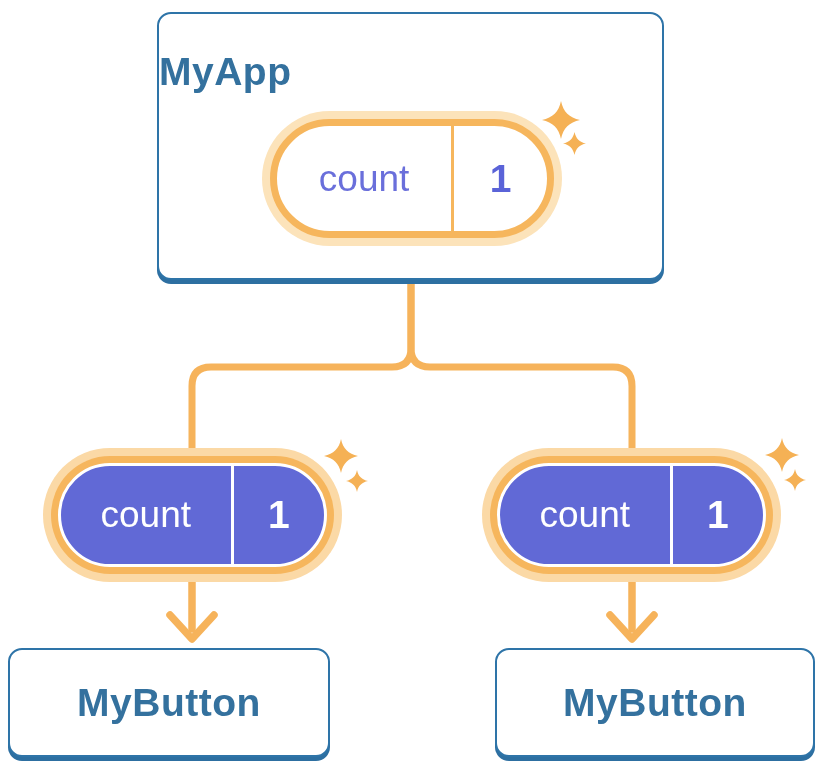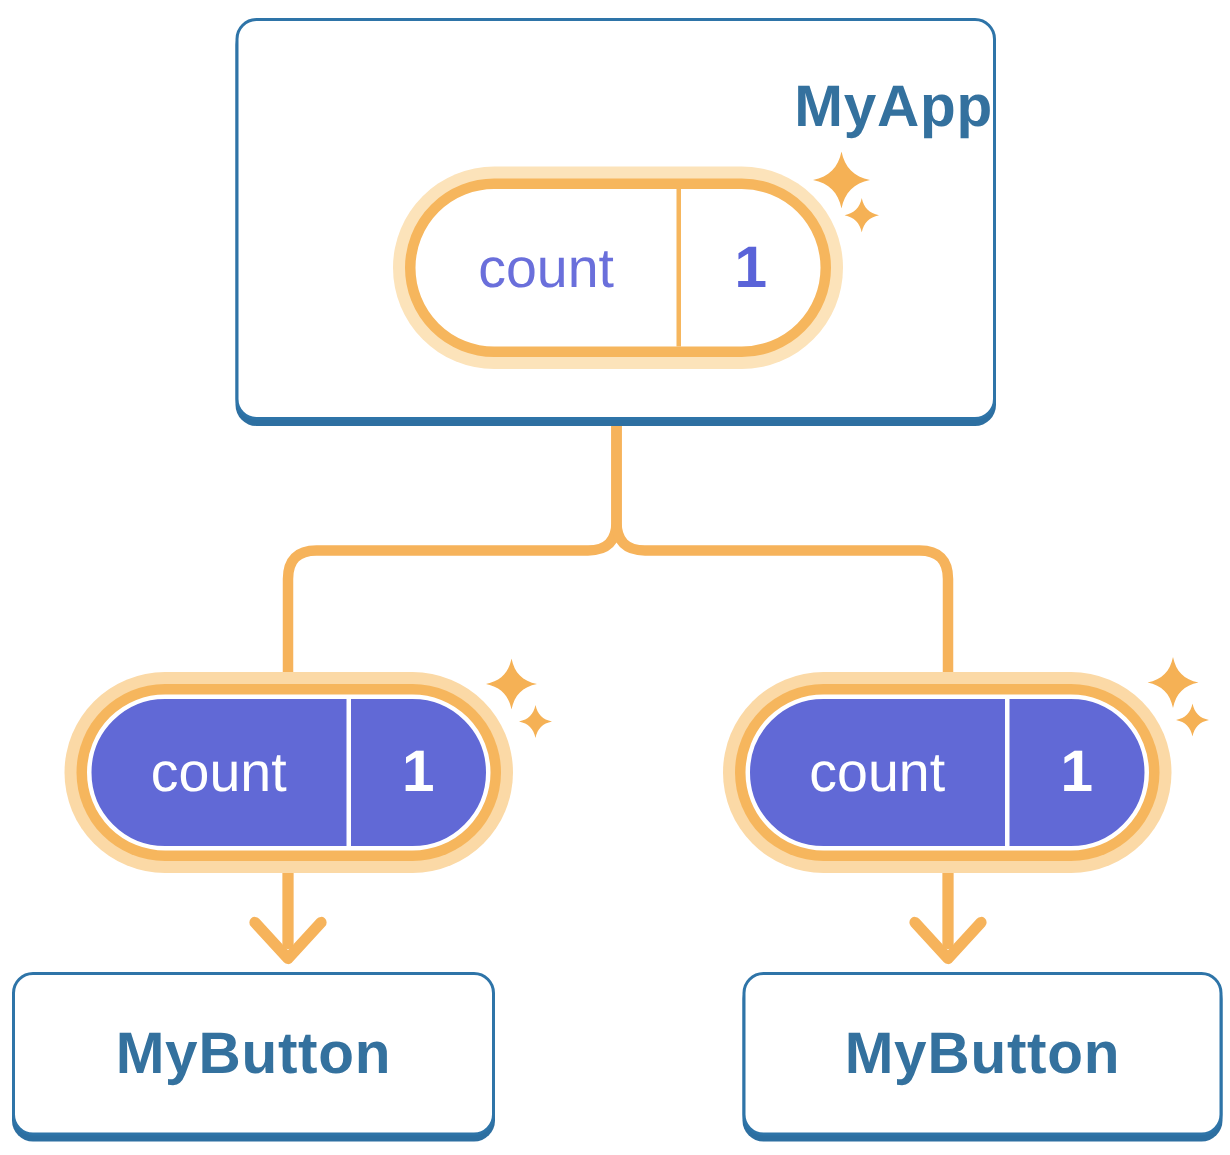--- a/index.html
+++ b/index.html
@@ -12,21 +12,21 @@
     border:2px solid #2e74a8; border-radius:14px;
     box-shadow:0 4px 0 #2d6fa1;
   }
   .card-myapp  { left:157px; top:12px;  width:507px; height:268px; }
   .card-btn-l  { left:8px;   top:648px; width:322px; height:109px; display:flex; align-items:center; justify-content:center; }
   .card-btn-r  { left:495px; top:648px; width:320px; height:109px; display:flex; align-items:center; justify-content:center; }
   .blue-title {
     color:#34719e; font-size:39px; font-weight:600; letter-spacing:0.5px;
   }
   .card-myapp .blue-title {
-    position:absolute; left:0; right:0; top:36px; text-align:right;
+    position:absolute; left:0; right:0; top:36px; text-align:left;
   }
   
   .pill-top {
     position:absolute; left:270px; top:119px; width:284px; height:119px;
     box-sizing:border-box; background:#ffffff;
     border:7px solid #f6b65d; border-radius:999px;
     box-shadow:0 0 0 8px #fce3ba;
     display:flex; align-items:stretch;
   }
   .pill-top .cell-name {

